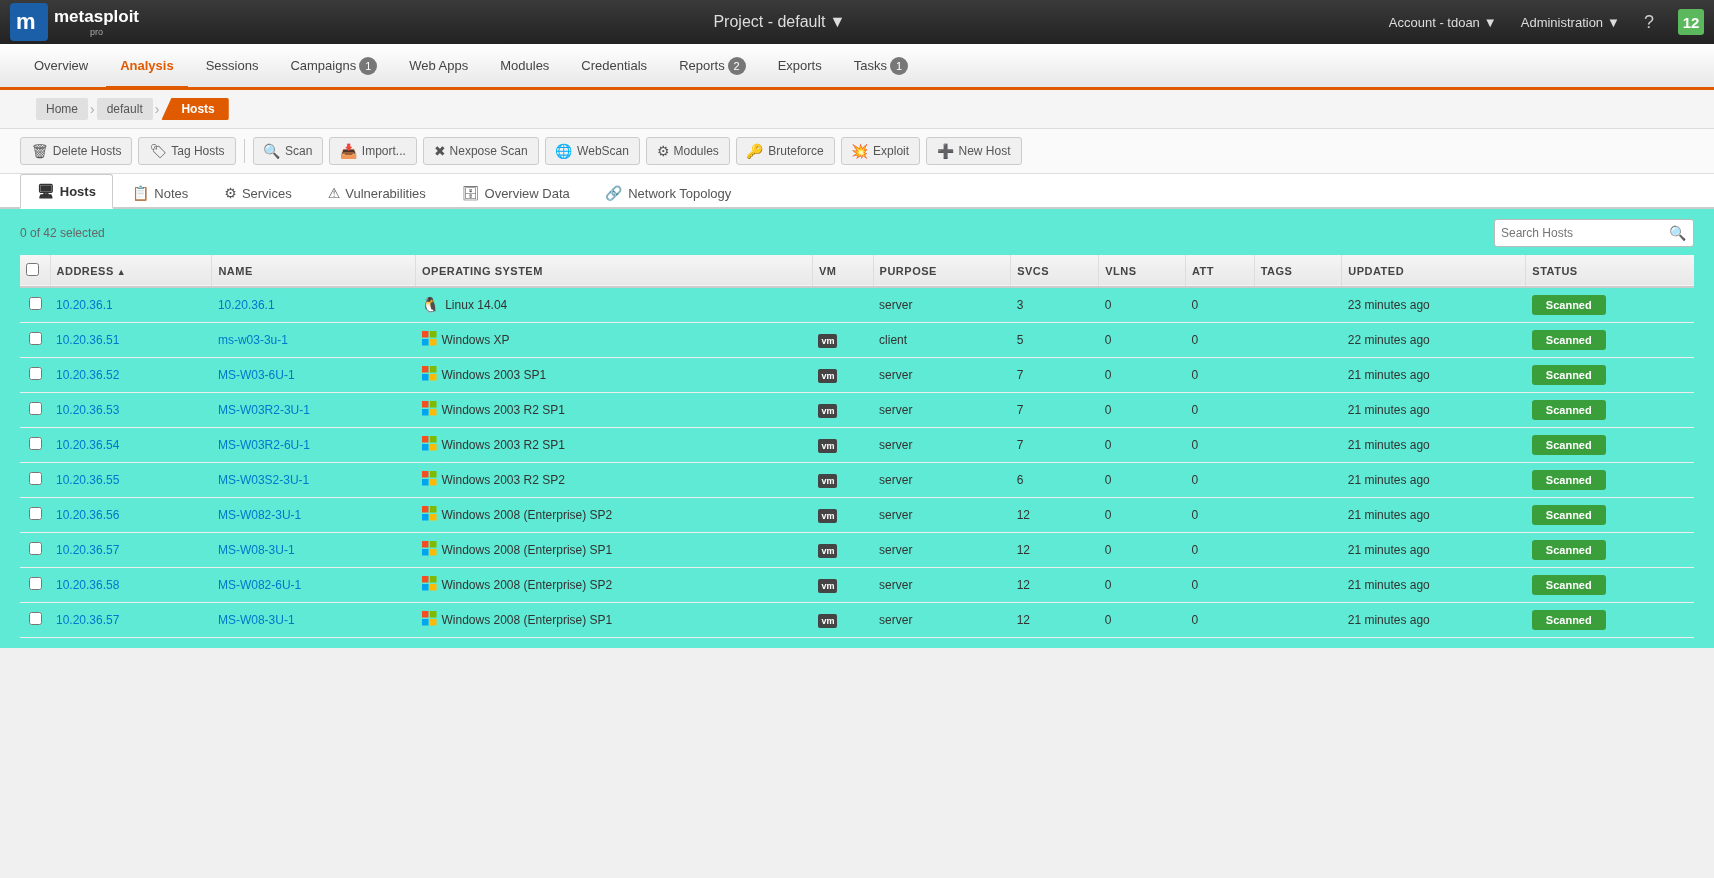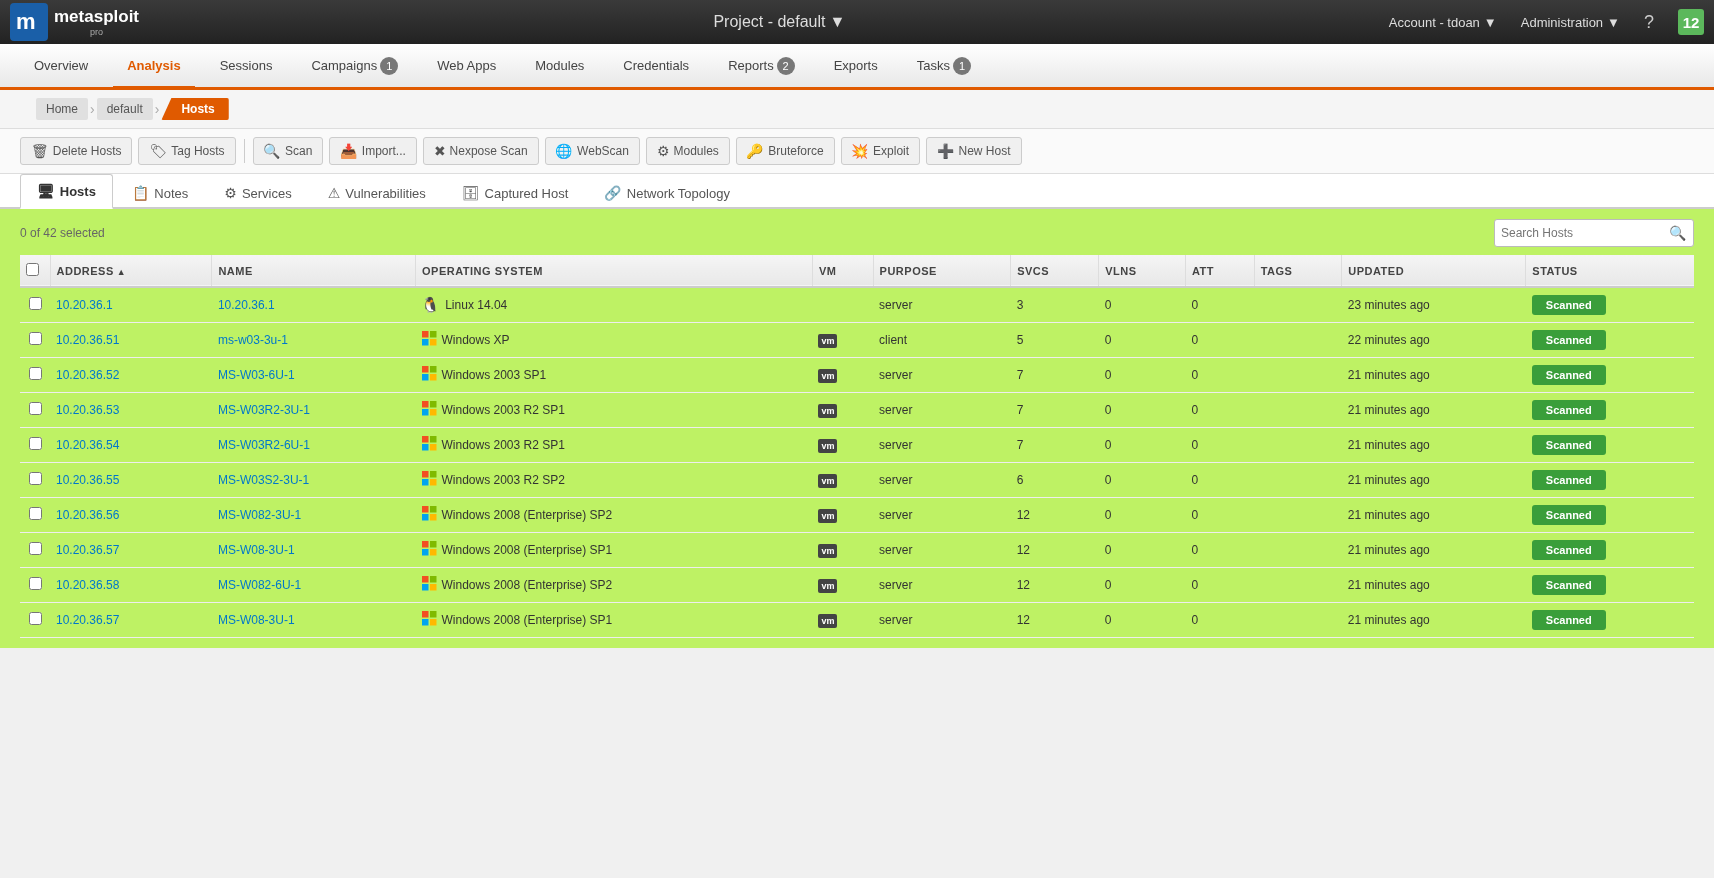--- a/index.html
+++ b/index.html
@@ -64,21 +64,21 @@
     }
 
     
     #navbar {
       background: linear-gradient(to bottom, #fff, #e8e8e8);
       border-bottom: 3px solid #e05a00;
       display: flex;
       align-items: center;
       padding: 0 20px;
       height: 46px;
-      gap: 11px;
+      gap: 4px;
     }
     .nav-item {
       padding: 0 14px;
       height: 100%;
       display: flex;
       align-items: center;
       font-size: 13px;
       color: #444;
       cursor: pointer;
       text-decoration: none;
@@ -180,21 +180,21 @@
       border-color: #ccc;
       border-bottom: 2px solid #fff;
       color: #333;
       font-weight: bold;
     }
     .tab-icon { font-size: 14px; }
 
     
     #main-content {
       padding: 10px 20px;
-      background: #bef264;
+      background: #5eead4;
     }
 
     
     #table-header-bar {
       display: flex;
       justify-content: space-between;
       align-items: center;
       margin-bottom: 8px;
     }
     .selection-info { font-size: 12px; color: #666; }
@@ -393,21 +393,21 @@
   <div class="tab-item">
     <span class="tab-icon">⚙</span>
     <span>Services</span>
   </div>
   <div class="tab-item">
     <span class="tab-icon">⚠</span>
     <span>Vulnerabilities</span>
   </div>
   <div class="tab-item">
     <span class="tab-icon">🗄</span>
-    <span>Captured Host</span>
+    <span>Overview Data</span>
   </div>
   <div class="tab-item">
     <span class="tab-icon">🔗</span>
     <span>Network Topology</span>
   </div>
 </div>
 
 <div id="main-content">
   <div id="table-header-bar">
     <span class="selection-info">0 of 42 selected</span>

